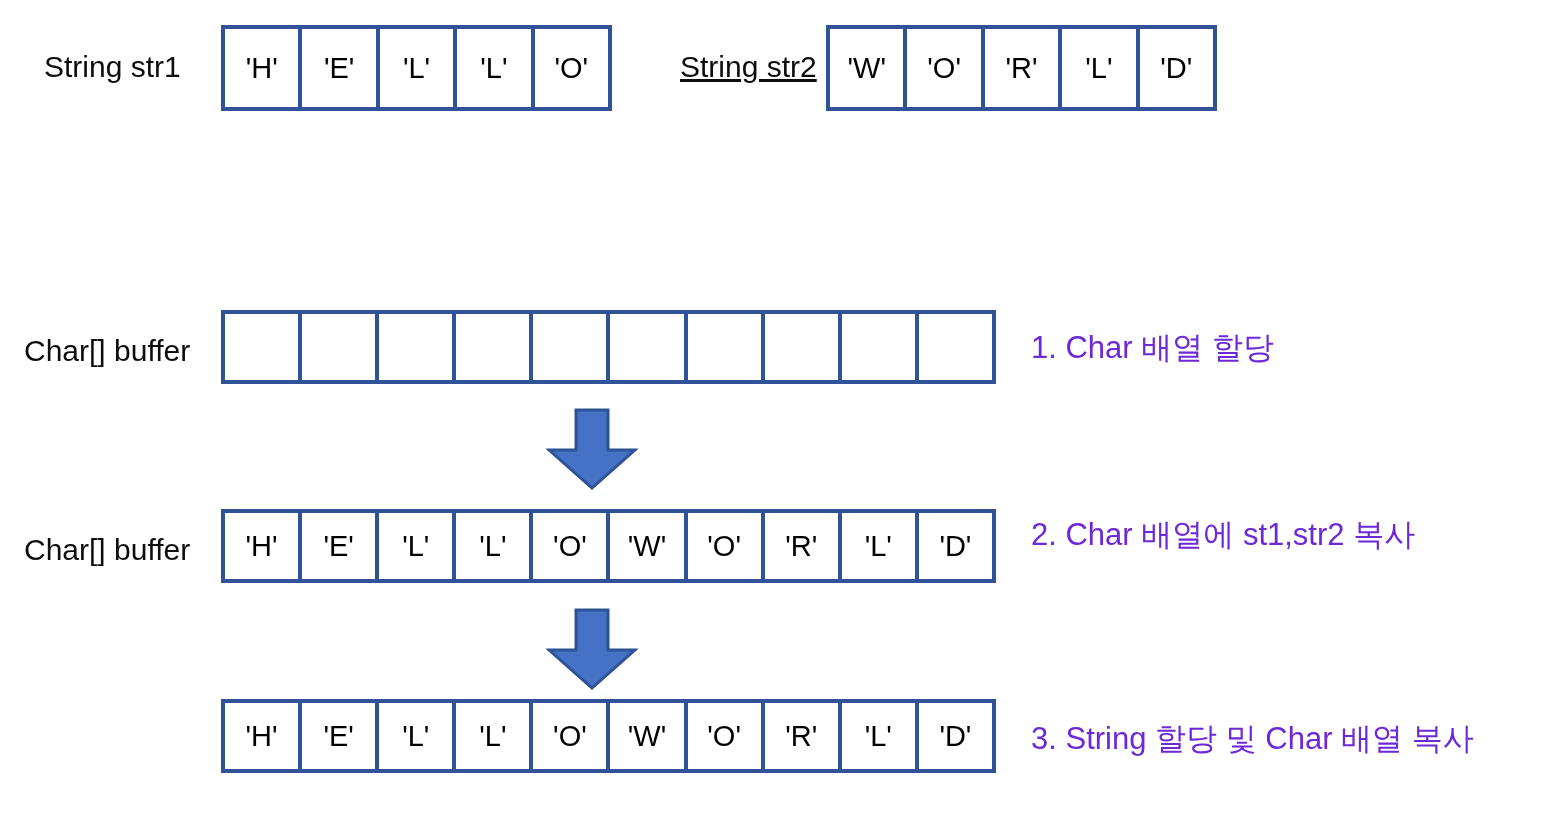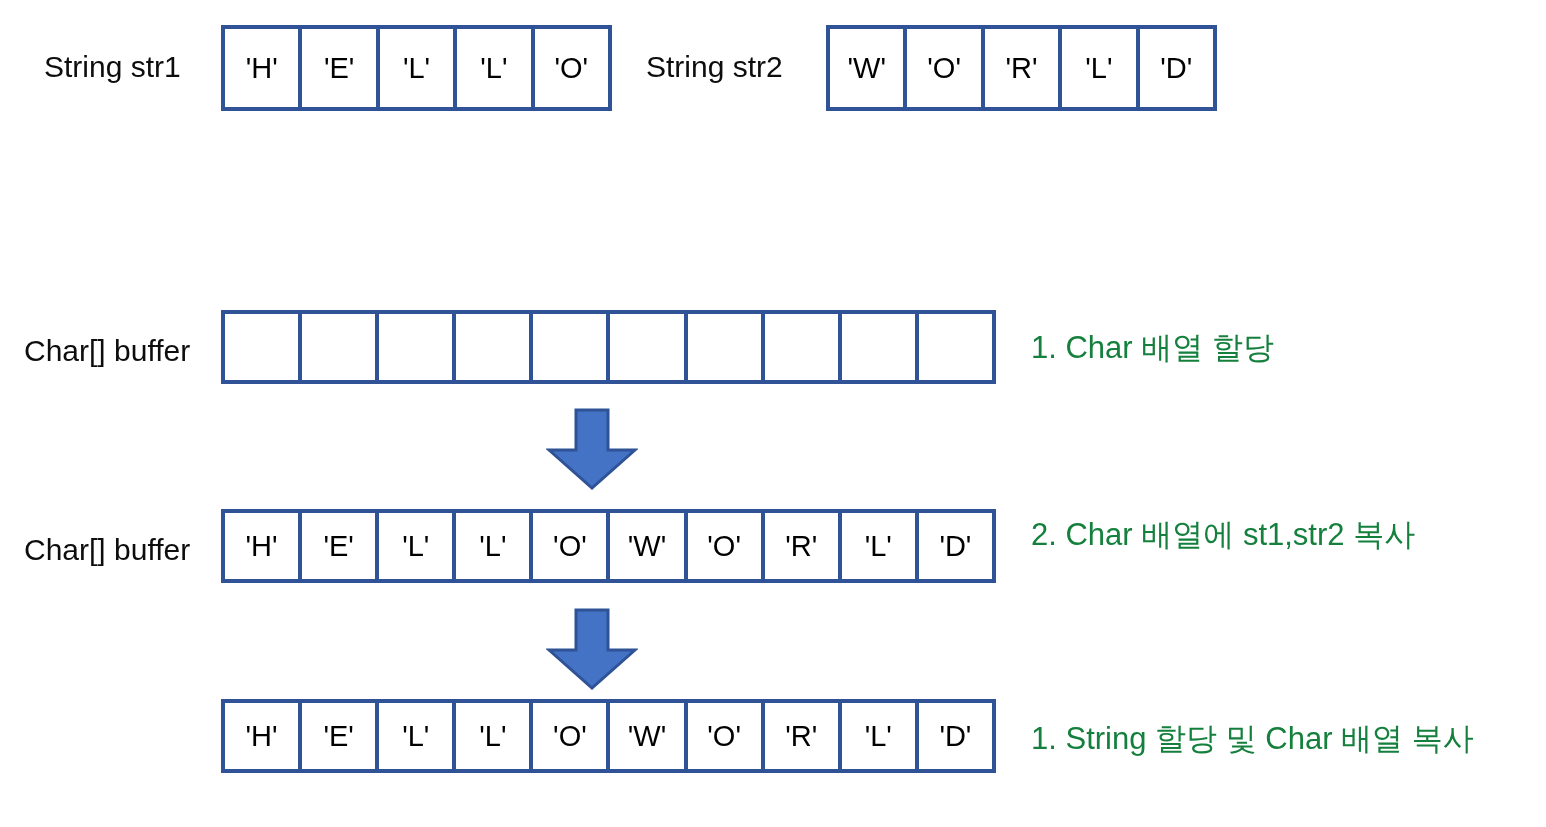--- a/index.html
+++ b/index.html
@@ -62,40 +62,40 @@
   
   .arrow {
     position: absolute;
   }
 
   
   .step-caption {
     position: absolute;
     font-size: 31px;
     line-height: 1;
-    color: #15803d;
+    color: #6d28d9;
     white-space: nowrap;
   }
 </style>
 </head>
 <body>
 
 <div class="stage">
 
   <div class="row-label" style="left:44px; top:52px; width:160px;">String str1</div>
 
   <div class="strip" style="left:221px; top:25px; width:391px; height:86px;">
     <div class="cell">'H'</div>
     <div class="cell">'E'</div>
     <div class="cell">'L'</div>
     <div class="cell">'L'</div>
     <div class="cell">'O'</div>
   </div>
 
-  <div class="row-label" style="left:646px; top:52px; width:160px;">String str2</div>
+  <div class="row-label" style="left:680px; top:52px; width:160px;text-decoration:underline;">String str2</div>
 
   <div class="strip" style="left:826px; top:25px; width:391px; height:86px;">
     <div class="cell">'W'</div>
     <div class="cell">'O'</div>
     <div class="cell">'R'</div>
     <div class="cell">'L'</div>
     <div class="cell">'D'</div>
   </div>
 
   <div class="row-label" style="left:24px; top:336px; width:180px;">Char[] buffer</div>
@@ -151,15 +151,15 @@
     <div class="cell">'L'</div>
     <div class="cell">'L'</div>
     <div class="cell">'O'</div>
     <div class="cell">'W'</div>
     <div class="cell">'O'</div>
     <div class="cell">'R'</div>
     <div class="cell">'L'</div>
     <div class="cell">'D'</div>
   </div>
 
-  <div class="step-caption" style="left:1031px; top:723px;">1. String 할당 및 Char 배열 복사</div>
+  <div class="step-caption" style="left:1031px; top:723px;">3. String 할당 및 Char 배열 복사</div>
 
 </div>
 
 </body></html>

